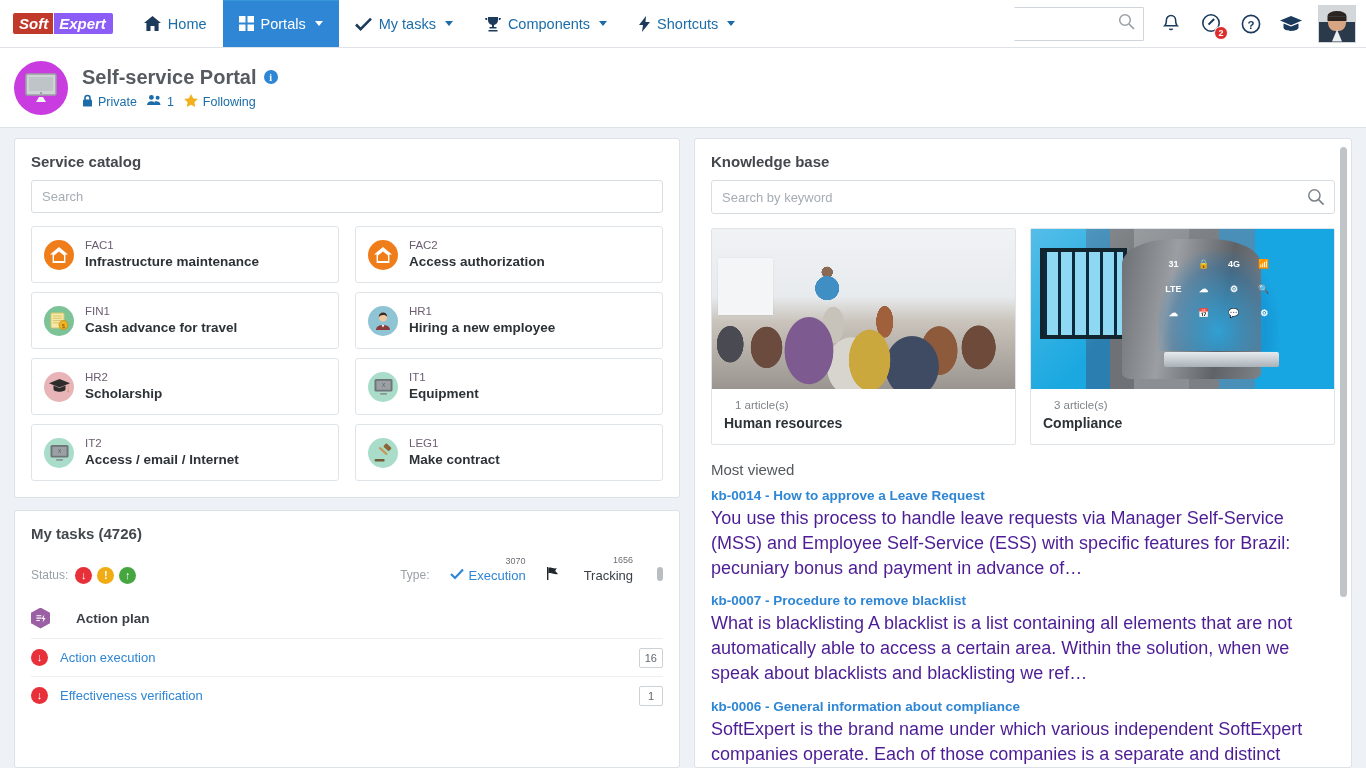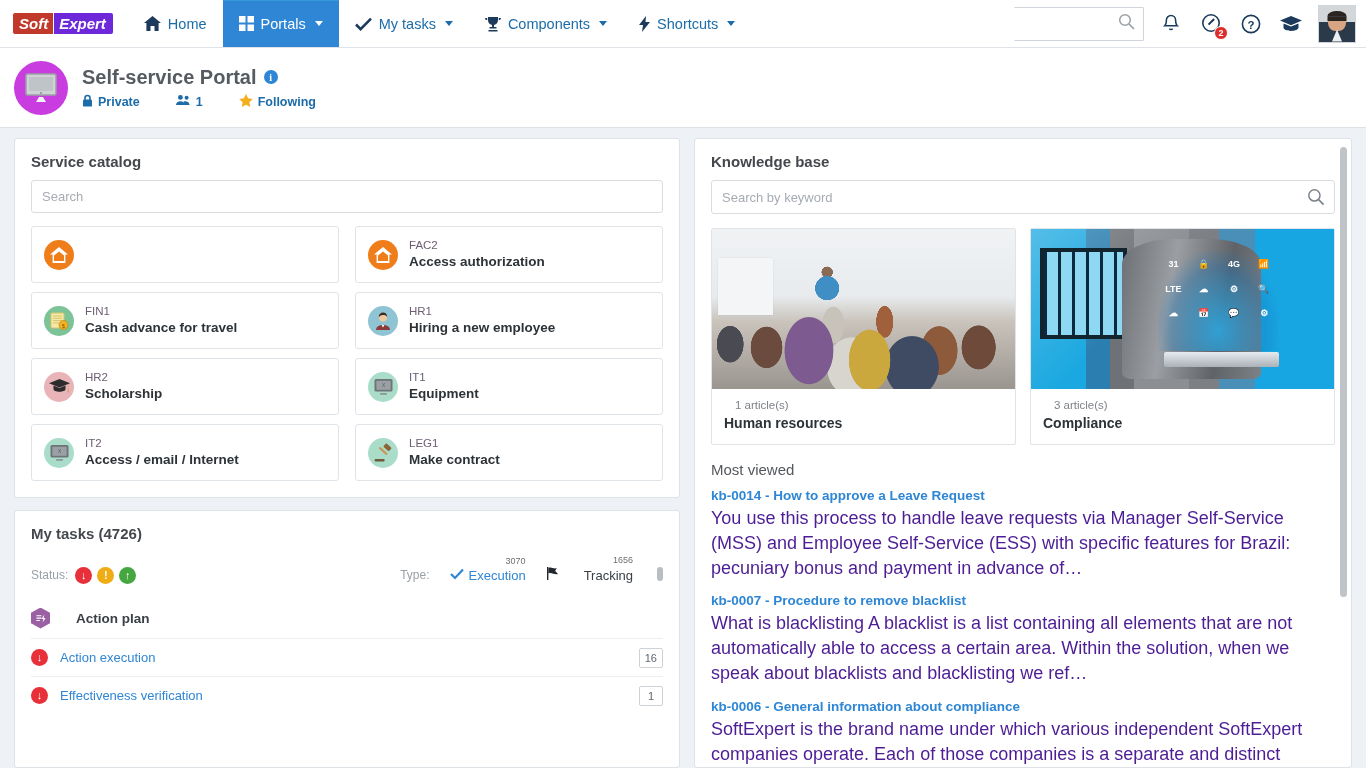--- a/index.html
+++ b/index.html
@@ -18,21 +18,21 @@
     position: relative;
   }
   .logo-wrap { display:flex; align-items:center; padding: 0 14px 0 12px; }
   .logo {
     display: inline-flex; align-items: stretch;
     font-size: 15px; font-weight: bold; font-style: italic;
     border-radius: 3px; overflow: hidden;
     box-shadow: 0 0 0 1px #ffffff inset;
   }
   .logo .soft { background: #c0392b; color: #fff; padding: 2px 5px 2px 6px; border:1px solid #fff; border-radius:3px 0 0 3px;}
-  .logo .expert { background: #6d28d9; color: #fff; padding: 2px 7px 2px 5px; border:1px solid #fff; border-left:none; border-radius:0 3px 3px 0;}
+  .logo .expert { background: #8b5cf6; color: #fff; padding: 2px 7px 2px 5px; border:1px solid #fff; border-left:none; border-radius:0 3px 3px 0;}
 
   .navitem {
     display: flex; align-items: center; gap: 7px;
     padding: 0 16px; color: #1b6ca8; font-size: 14.5px;
     cursor: pointer; white-space: nowrap;
     position: relative;
   }
   .navitem .caret {
     width:0;height:0;border-left:4px solid transparent;border-right:4px solid transparent;
     border-top:5px solid #1b6ca8; margin-left:2px;
@@ -74,21 +74,21 @@
   .portal-titles { margin-left: 14px; }
   .portal-title {
     font-size: 20px; font-weight: bold; color:#555b61;
     display:flex; align-items:center; gap:7px;
   }
   .info-dot {
     width:14px;height:14px;border-radius:50%;background:#2e86d4;color:#fff;
     font-size:10px;font-weight:bold;display:flex;align-items:center;justify-content:center;
     font-family:"Liberation Serif", serif;
   }
-  .portal-meta { display:flex; align-items:center; gap:36px; margin-top: 5px; font-size:12.5px; font-weight:bold; }
+  .portal-meta { display:flex; align-items:center; gap:10px; margin-top: 5px; font-size:12.5px; font-weight:normal; }
   .meta-item { display:flex; align-items:center; gap:5px; color:#1b6ca8; }
   .meta-item.follow { color:#1b6ca8; }
   .hdr-actions { margin-left:auto; display:flex; gap:10px; }
   .btn {
     height: 36px; border:1px solid #cdd3d9; background:#f7f8f9; border-radius:3px;
     display:flex; align-items:center; gap:8px; padding: 0 14px;
     font-size: 13.5px; color:#5a6067; cursor:pointer;
   }
   .btn.square { padding: 0 12px; }
 
@@ -396,20 +396,24 @@
       <div class="card-title">Service catalog</div>
       <div class="sc-body">
         <input class="input-plain" value="" placeholder="Search" style="">
         <div class="sc-grid" id="sc-grid">
             <div class="sc-item">
               <span class="sc-ico" style="background:#ef7d1a">
                 <svg width="20" height="18" viewBox="0 0 20 18">
                   <path fill="#ffffff" d="M10 1L1 8.6h2.6V17h12.8V8.6H19zM10 5.4l5 4.2V15H5V9.6z"></path>
                 </svg>
               </span>
+              <span style="min-width:0">
+                <span class="sc-code" style="display:block">FAC1</span>
+                <span class="sc-name" style="display:block">Infrastructure maintenance</span>
+              </span>
             </div>
             <div class="sc-item">
               <span class="sc-ico" style="background:#ef7d1a">
                 <svg width="20" height="18" viewBox="0 0 20 18">
                   <path fill="#ffffff" d="M10 1L1 8.6h2.6V17h12.8V8.6H19zM10 5.4l5 4.2V15H5V9.6z"></path>
                 </svg>
               </span>
               <span style="min-width:0">
                 <span class="sc-code" style="display:block">FAC2</span>
                 <span class="sc-name" style="display:block">Access authorization</span>

